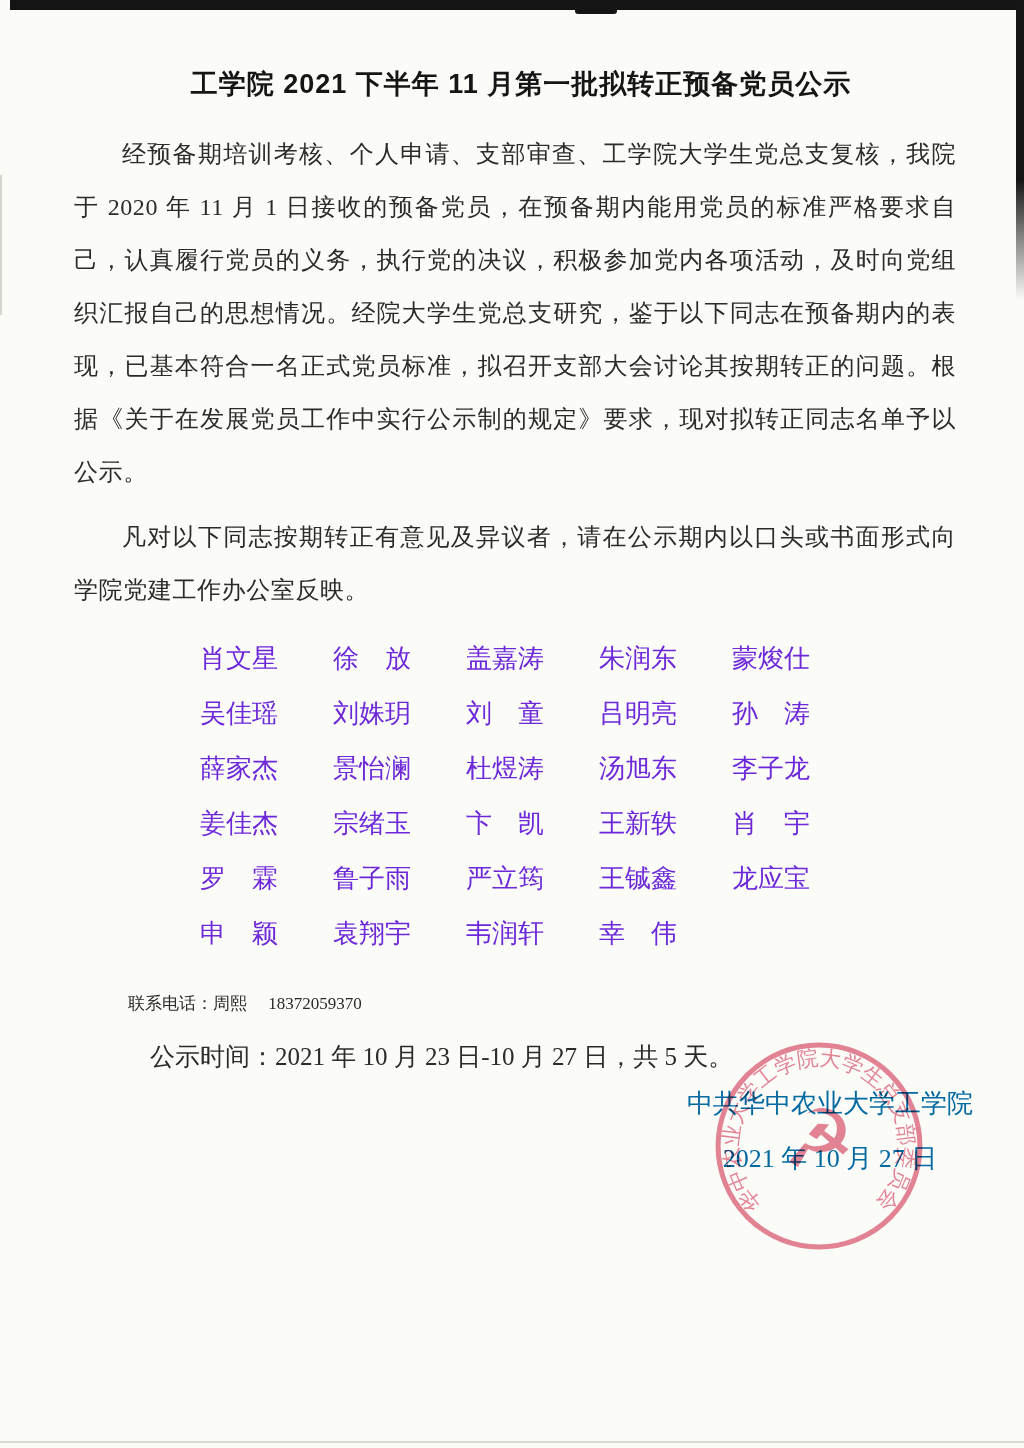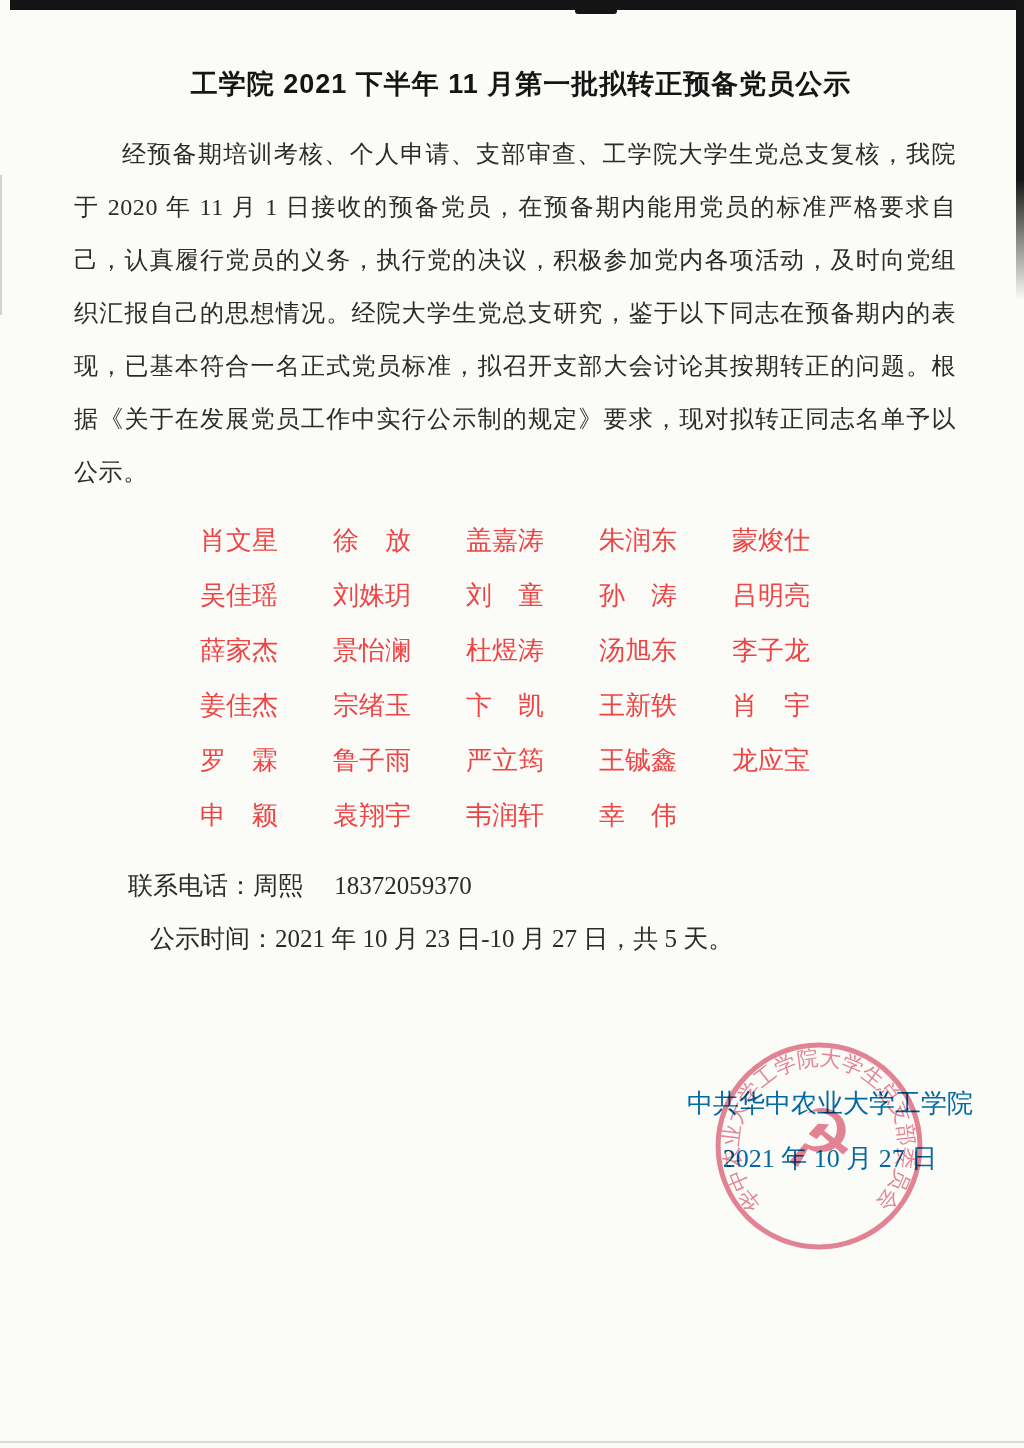--- a/index.html
+++ b/index.html
@@ -30,28 +30,28 @@
     letter-spacing: 0.6px;
     text-align: justify;
     text-indent: 2em;
     margin: 12px;
   }
 
   .names {
     margin: 14px 0 0 138px;
     font-size: 26px;
     line-height: 55px;
-    color: #ef4444;
+    color: #6d28d9;
   }
   .names .row { display: flex; }
   .names .cell { width: 133px; white-space: pre; }
 
   .contact-line {
     margin: 16px 0 0 66px;
-    font-size: 25px;
+    font-size: 17px;
     line-height: 53px;
   }
   .period-line {
     margin: 0 0 0 88px;
     font-size: 25px;
     line-height: 53px;
   }
 
   .signature {
     position: absolute;
@@ -109,35 +109,36 @@
   <div class="scan-top-bump"></div>
   <div class="scan-right-band"></div>
   <div class="scan-bottom-line"></div>
   <div class="scan-left-smudge"></div>
 
   <div class="content">
 
     <h1 class="doc-title">工学院 2021 下半年 11 月第一批拟转正预备党员公示</h1>
 
     <p class="para">经预备期培训考核、个人申请、支部审查、工学院大学生党总支复核，我院于 2020 年 11 月 1 日接收的预备党员，在预备期内能用党员的标准严格要求自己，认真履行党员的义务，执行党的决议，积极参加党内各项活动，及时向党组织汇报自己的思想情况。经院大学生党总支研究，鉴于以下同志在预备期内的表现，已基本符合一名正式党员标准，拟召开支部大会讨论其按期转正的问题。根据《关于在发展党员工作中实行公示制的规定》要求，现对拟转正同志名单予以公示。</p>
+    <p class="para">凡对以下同志按期转正有意见及异议者，请在公示期内以口头或书面形式向学院党建工作办公室反映。</p>
 
     <div class="names">
       <div class="row">
         <span class="cell">肖文星</span>
         <span class="cell">徐　放</span>
         <span class="cell">盖嘉涛</span>
         <span class="cell">朱润东</span>
         <span class="cell">蒙焌仕</span>
       </div>
       <div class="row">
         <span class="cell">吴佳瑶</span>
         <span class="cell">刘姝玥</span>
         <span class="cell">刘　童</span>
+        <span class="cell">吕明亮</span>
         <span class="cell">孙　涛</span>
-        <span class="cell">吕明亮</span>
       </div>
       <div class="row">
         <span class="cell">薛家杰</span>
         <span class="cell">景怡澜</span>
         <span class="cell">杜煜涛</span>
         <span class="cell">汤旭东</span>
         <span class="cell">李子龙</span>
       </div>
       <div class="row">
         <span class="cell">姜佳杰</span>

